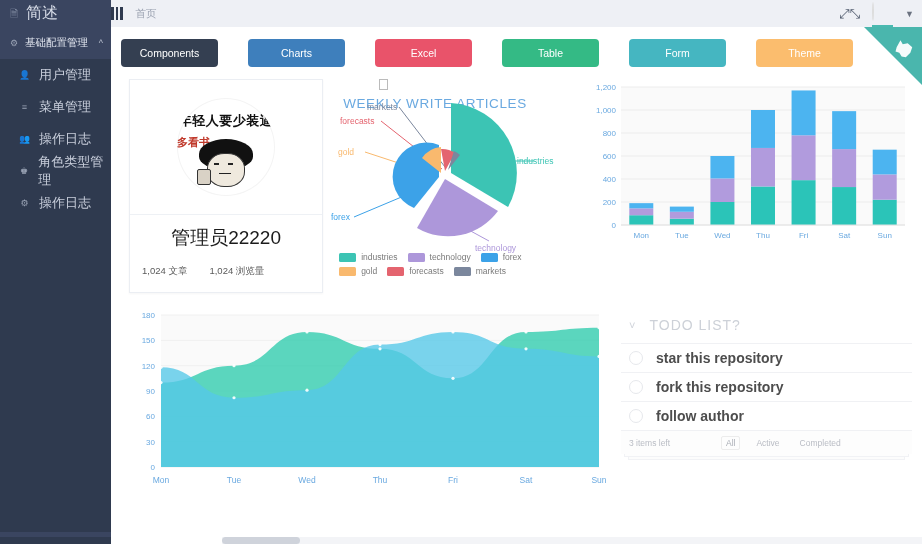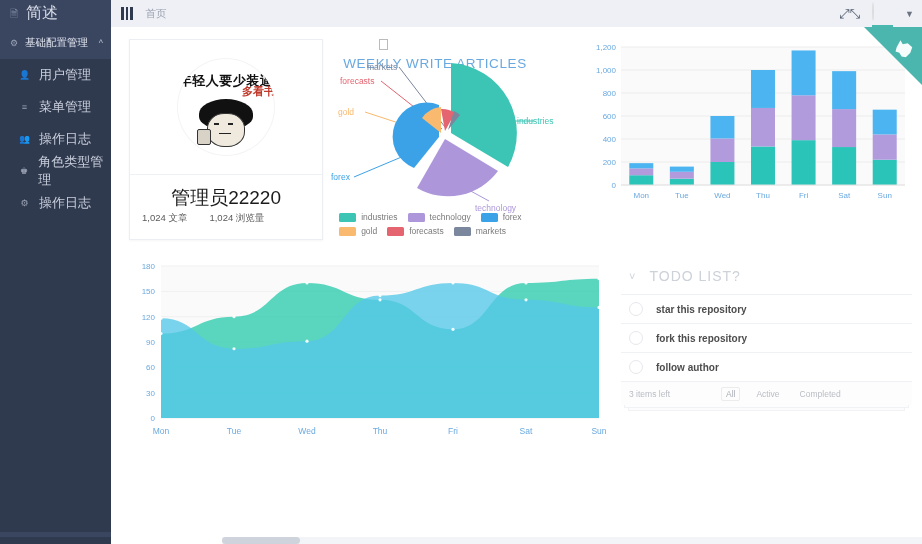--- a/index.html
+++ b/index.html
@@ -49,21 +49,21 @@
 
   .side-fill { position:absolute; left:0; right:0; top:219px; bottom:24px; background:#2f3a4f; }
   .side-bottom { position:absolute; left:0; bottom:0; width:111px; height:12px; background:#3a4560; }
 
   
   .main { flex: 1; height: 544px; position: relative; background: #ffffff; overflow: hidden; }
 
   .topbar {
     height: 27px; background: #eef0f5;
     display: flex; align-items: center; gap: 13px;
-    padding-left: 10px;
+    padding-left: 0;
     position: relative;
   }
   .hamb { display:flex; gap:2px; align-items:center; }
   .hamb i { display:block; width:2.5px; height:13px; background:#2f3a4f; }
   .bc { font-size: 10.5px; color: #9aa1b0; }
   .top-right { position:absolute; right: 8px; top:0; height:27px; display:flex; align-items:center; gap:12px; }
   .fs-icon { color:#4a5568; font-size:13px; }
   .avatar-wrap { position:relative; width:21px; height:21px; }
   .avatar {
     width:21px; height:21px; border-radius:50%;
@@ -110,31 +110,31 @@
 
   
   .row1 { display:flex; padding: 12px 10px 0 18px; gap: 0; align-items:flex-start; }
 
   .card { background:#fff; border:1px solid #ebeef3; box-shadow: 0 1px 2px rgba(0,0,0,.04); }
 
   .usercard { width:195px; }
   .usercard .pic { height: 135px; display:flex; align-items:center; justify-content:center; border-bottom:1px solid #eef1f5; }
   .meme { width:98px; height:98px; border-radius:50%; background:#fff; position:relative; overflow:hidden; box-shadow: 0 0 0 1px #f4f4f4 inset; }
   .meme .t1 { position:absolute; top:14px; left:0; right:0; text-align:center; font-size:13px; color:#111; letter-spacing:.5px; font-weight:bold; }
-  .meme .t2 { position:absolute; top:26px; left:0; right:0; text-align:right; font-size:11px; color:#c0392b; font-weight:bold; }
+  .meme .t2 { position:absolute; top:37px; left:0; right:0; text-align:left; font-size:11px; color:#c0392b; font-weight:bold; }
   .meme .face { position:absolute; left:50%; transform:translateX(-50%); top:41px; width:54px; height:50px; }
   .meme .hair { position:absolute; left:0; top:0; width:54px; height:30px; background:#111; border-radius:50% 50% 42% 42%; }
   .meme .head { position:absolute; left:8px; top:14px; width:38px; height:34px; background:#efe9de; border-radius:45%; border:1px solid #333; }
   .meme .eye { position:absolute; width:5px; height:2px; background:#222; top:24px; }
   .meme .eye.l { left:15px; } .meme .eye.r { left:29px; }
   .meme .mouth { position:absolute; left:20px; top:32px; width:12px; height:3px; border-bottom:1.5px solid #222; }
   .meme .cup { position:absolute; left:-2px; top:30px; width:14px; height:16px; background:#d9d2c6; border:1px solid #333; border-radius:2px; }
   .usercard .info { padding: 10px 12px 14px 12px; }
   .usercard .uname { font-size:19px; color:#1b1b1b; letter-spacing:0;text-align:center; }
-  .usercard .stats { display:flex; gap:22px; margin-top:1px; }
+  .usercard .stats { display:flex; gap:22px; margin-top:14px; }
   .usercard .stat { font-size:9.5px; color:#5a5a5a; }
 
   
   .piecard { width:245px; margin-left: 6px; position:relative; height:205px; }
   .pie-title { font-size:13.5px; color:#6aa9e0; letter-spacing:.6px; margin-left:14px; position:absolute; top:17px; }
   .pie-ico { position:absolute; left:50px; top:0px; width:9px; height:11px; border:1.2px solid #bbb; }
   .pie-svg { position:absolute; left:0; top:10px; }
   .pie-legend { position:absolute; left:10px; bottom:8px; width:225px; display:flex; flex-wrap:wrap; gap: 4px 10px; }
   .lg { display:flex; align-items:center; gap:5px; }
   .lg .sw { width:17px; height:9px; border-radius:1.5px; }
@@ -145,21 +145,21 @@
 
   
   .row2 { display:flex; padding: 14px 10px 0 18px; }
   .areacard { width: 480px; height:190px; position:relative; }
   .todocard { width: 292px; margin-left: 12px; position:relative; }
   .todo-head { display:flex; align-items:center; gap:14px; padding: 10px 0 10px 8px; }
   .todo-head .chev { color:#cfd3da; font-size:11px; }
   .todo-head .tt { color:#cdd1d8; font-size:14px; letter-spacing:1px; }
   .todo-item { display:flex; align-items:center; gap:13px; height:29px; padding-left:8px; border-top:1px solid #f0f1f4; }
   .todo-item .cb { width:14px; height:14px; border-radius:50%; border:1px solid #e6e8ec; }
-  .todo-item .tx { font-size:10px; color:#4d4d4d; font-weight:bold; }
+  .todo-item .tx { font-size:14px; color:#4d4d4d; font-weight:bold; }
   .todo-foot { display:flex; align-items:center; height:24px; border-top:1px solid #f0f1f4; padding-left:8px; gap:12px; background:#fdfdfd; }
   .todo-foot .left { font-size:8.5px; color:#b9bcc4; width:80px; }
   .todo-foot .f { font-size:8.5px; color:#b9bcc4; padding:1px 4px; border-radius:2px; }
   .todo-foot .f.on { border:1px solid #ececec; color:#a9adb5; }
   .todo-shadow1 { height:3px; margin: 0 3px; background:#fdfdfd; border:1px solid #f1f2f5; border-top:none; }
   .todo-shadow2 { height:3px; margin: 0 7px; background:#fcfcfc; border:1px solid #f1f2f5; border-top:none; }
 
   .hscroll { position:absolute; left:111px; right:0; bottom:0; height:7px; background:#f3f4f7; }
   .hscroll .thumb { position:absolute; left:0; top:0; height:7px; width:78px; background:#cfd3db; border-radius:4px; }
   .side-scroll-cap { position:absolute; left:0; bottom:0; width:111px; height:7px; background:#2f3a4f; }
@@ -226,20 +226,28 @@
       </div>
     </header>
 
     <div class="content">
 
       <div class="ribbon">
         <span class="tri"></span>
         <span class="cat"></span>
       </div>
 
+      <div class="tabs">
+        <button class="tabbtn" style="background:#343f51">Components</button>
+        <button class="tabbtn" style="background:#3e7fbc">Charts</button>
+        <button class="tabbtn" style="background:#e9536a">Excel</button>
+        <button class="tabbtn" style="background:#34ba85">Table</button>
+        <button class="tabbtn" style="background:#45b6c1">Form</button>
+        <button class="tabbtn" style="background:#fbbd6e">Theme</button>
+      </div>
 
       <div class="row1">
 
         <div class="card usercard">
           <div class="pic">
             <div class="meme">
               <div class="t1">年轻人要少装逼</div>
               <div class="t2">多看书</div>
               <div class="face">
                 <div class="hair"></div>

